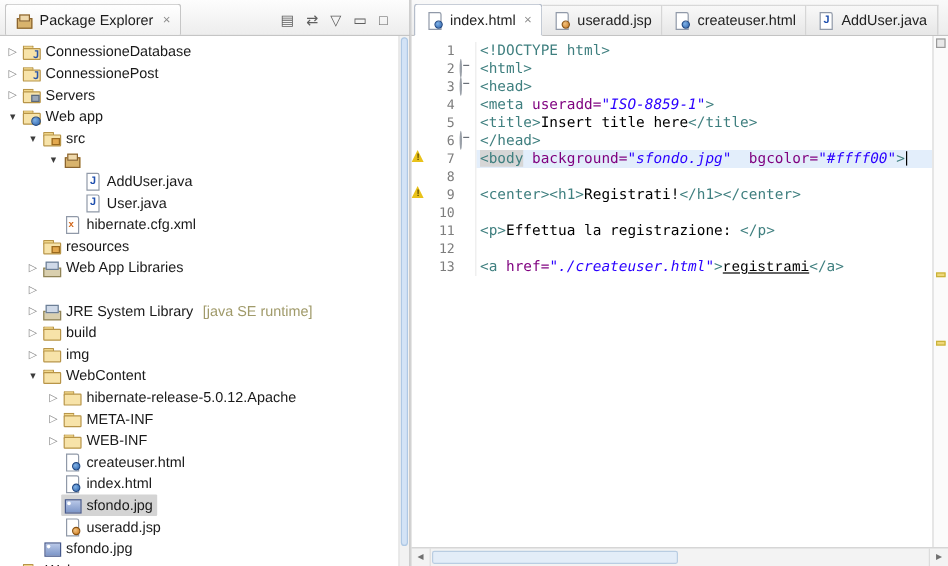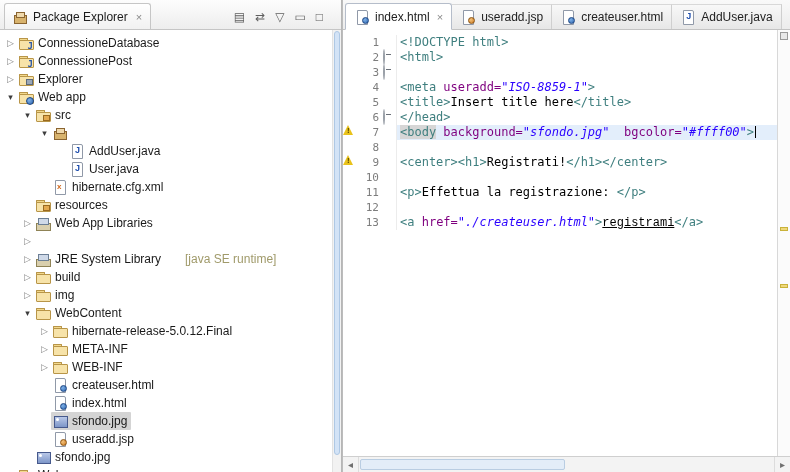--- a/index.html
+++ b/index.html
@@ -14,21 +14,21 @@
   .view-toolbar{margin-left:auto;display:flex;gap:10px;padding:0 14px 6px 0;color:#5f5f5f;font-size:12px;align-items:center;}
   .tbtn{cursor:default;line-height:12px;}
 
   .tree{flex:1;overflow:hidden;padding-top:4px;font-size:12px;color:#1a1a1a;}
   .trow{display:flex;align-items:center;height:18px;white-space:nowrap;}
   .arrow{width:13px;flex:none;text-align:center;color:#848484;font-size:9px;line-height:18px;}
   .arrow.exp{color:#3c3c3c;}
   .selwrap{display:inline-flex;align-items:center;gap:4px;padding:1px 4px 1px 1px;border-radius:1px;}
   .selwrap.sel{background:#d4d4d4;}
   .tlabel{color:#1a1a1a;}
-  .tsuffix{color:#a09a6a;margin-left:20px;}
+  .tsuffix{color:#a09a6a;margin-left:4px;}
 
   .vscroll{position:absolute;top:30px;right:0;bottom:0;width:9px;background:#f2f2f2;border-left:1px solid #e2e2e2;}
   .vthumb{position:absolute;top:1px;left:1px;right:1px;height:96%;background:#d3e3f6;border:1px solid #aec8e4;border-radius:3px;}
 
   
   .ico{position:relative;width:16px;height:16px;display:inline-block;flex:none;}
   .ico.folder::before{content:"";position:absolute;left:1px;top:3px;width:7px;height:3px;background:#f3d98c;border:1px solid #b89548;border-bottom:none;border-radius:1px 1px 0 0;}
   .ico.folder::after{content:"";position:absolute;left:1px;top:5px;width:13px;height:8px;background:#f7e3a9;border:1px solid #b89548;border-radius:1px;}
   .ico.pkgico::before{content:"";position:absolute;left:2px;top:6px;width:11px;height:7px;background:#d8b36d;border:1px solid #8a6430;}
   .ico.pkgico::after{content:"";position:absolute;left:4px;top:3px;width:7px;height:4px;background:#efd9ac;border:1px solid #8a6430;}
@@ -128,21 +128,21 @@
             </span>
             <span class="tlabel">ConnessionePost</span>
           </span>
         </div>
         <div class="trow" style="padding-left: 4px;">
           <span class="arrow">▷</span>
           <span class="selwrap">
             <span class="ico folder">
               <i class="ov ovsrv"></i>
             </span>
-            <span class="tlabel">Explorer</span>
+            <span class="tlabel">Servers</span>
           </span>
         </div>
         <div class="trow" style="padding-left: 4px;">
           <span class="arrow exp">▾</span>
           <span class="selwrap">
             <span class="ico folder">
               <i class="ov ovglobe"></i>
             </span>
             <span class="tlabel">Web app</span>
           </span>
@@ -234,21 +234,21 @@
           <span class="arrow exp">▾</span>
           <span class="selwrap">
             <span class="ico folder"></span>
             <span class="tlabel">WebContent</span>
           </span>
         </div>
         <div class="trow" style="padding-left: 38px;">
           <span class="arrow">▷</span>
           <span class="selwrap">
             <span class="ico folder"></span>
-            <span class="tlabel">hibernate-release-5.0.12.Final</span>
+            <span class="tlabel">hibernate-release-5.0.12.Apache</span>
           </span>
         </div>
         <div class="trow" style="padding-left: 38px;">
           <span class="arrow">▷</span>
           <span class="selwrap">
             <span class="ico folder"></span>
             <span class="tlabel">META-INF</span>
           </span>
         </div>
         <div class="trow" style="padding-left: 38px;">
@@ -351,20 +351,21 @@
           <div class="cline">
             <span class="m-warn"></span>
             <span class="m-num">2</span>
             <span class="m-fold"><span class="foldc"></span></span>
             <span class="m-code"><span class="c-tag">&lt;html&gt;</span></span>
           </div>
           <div class="cline">
             <span class="m-warn"></span>
             <span class="m-num">3</span>
             <span class="m-fold"><span class="foldc"></span></span>
+            <span class="m-code"><span class="c-tag">&lt;head&gt;</span></span>
           </div>
           <div class="cline">
             <span class="m-warn"></span>
             <span class="m-num">4</span>
             <span class="m-fold"></span>
             <span class="m-code"><span class="c-tag">&lt;meta </span><span class="c-attr">useradd=</span><span class="c-val">"ISO-8859-1"</span><span class="c-tag">&gt;</span></span>
           </div>
           <div class="cline">
             <span class="m-warn"></span>
             <span class="m-num">5</span>

